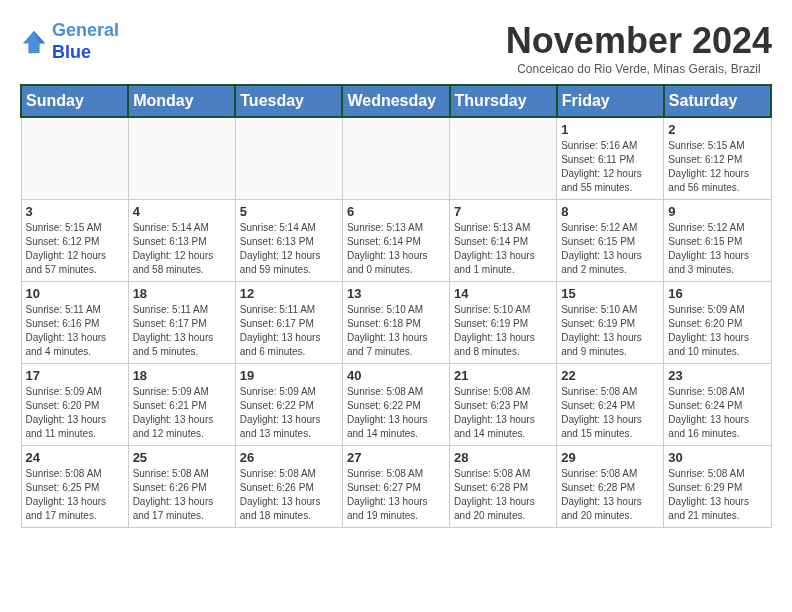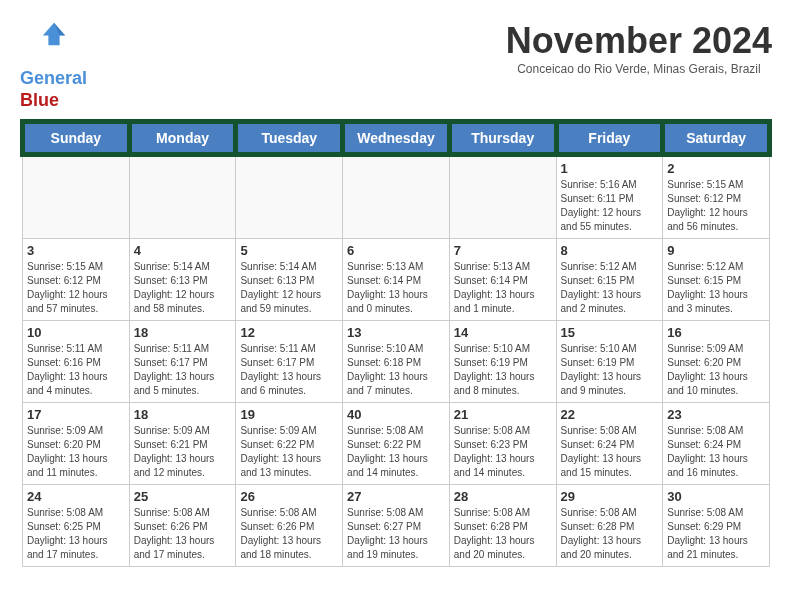--- a/index.html
+++ b/index.html
@@ -12,22 +12,21 @@
     }
     .header-section {
       display: flex;
       align-items: flex-start;
       justify-content: space-between;
       margin-bottom: 8px;
     }
     .logo {
       display: flex;
       align-items: center;
-      gap: 20px;
-      flex-direction: column;
+      gap: 4px;
     }
     .logo-text {
       font-size: 18px;
       font-weight: bold;
       color: #333;
       line-height: 1.2;
     }
     .logo-text span {
       color: #4a90d9;
     }
@@ -49,24 +48,24 @@
     }
     .calendar-table {
       width: 100%;
       border-collapse: collapse;
       font-size: 11px;
     }
     .calendar-table th {
       background: #4a7fc1;
       color: #fff;
       padding: 6px 4px;
-      text-align: center;
-      font-size: 14px;
-      font-weight: bold;
-      border: 5px solid #14532d;
+      text-align: left;
+      font-size: 16px;
+      font-weight: bold;
+      border: 2px solid #14532d;
     }
     .calendar-table td {
       border: 1px solid #ccc;
       vertical-align: top;
       padding: 4px;
       width: calc(100% / 7);
       height: 80px;
       background: #fff;
     }
     .calendar-table td.empty {
@@ -89,21 +88,21 @@
 <body>
 
 <div class="header-section">
   <div class="logo">
     <svg class="logo-icon" viewBox="0 0 40 40">
       <polygon points="20,4 36,22 28,22 28,36 12,36 12,22 4,22" fill="#4a90d9"></polygon>
       <polygon points="20,4 36,22 28,22" fill="#2a6ab0" opacity="0.5"></polygon>
     </svg>
     <div class="logo-text">
       <div><span>General</span></div>
-      <div><span style="color:#b91c1c">Blue</span></div>
+      <div><span style="color:#1d4ed8">Blue</span></div>
     </div>
   </div>
   <div class="title-section">
     <div class="month-title">November 2024</div>
     <div class="subtitle">Conceicao do Rio Verde, Minas Gerais, Brazil</div>
   </div>
 </div>
 
 <table class="calendar-table">
   <thead>

